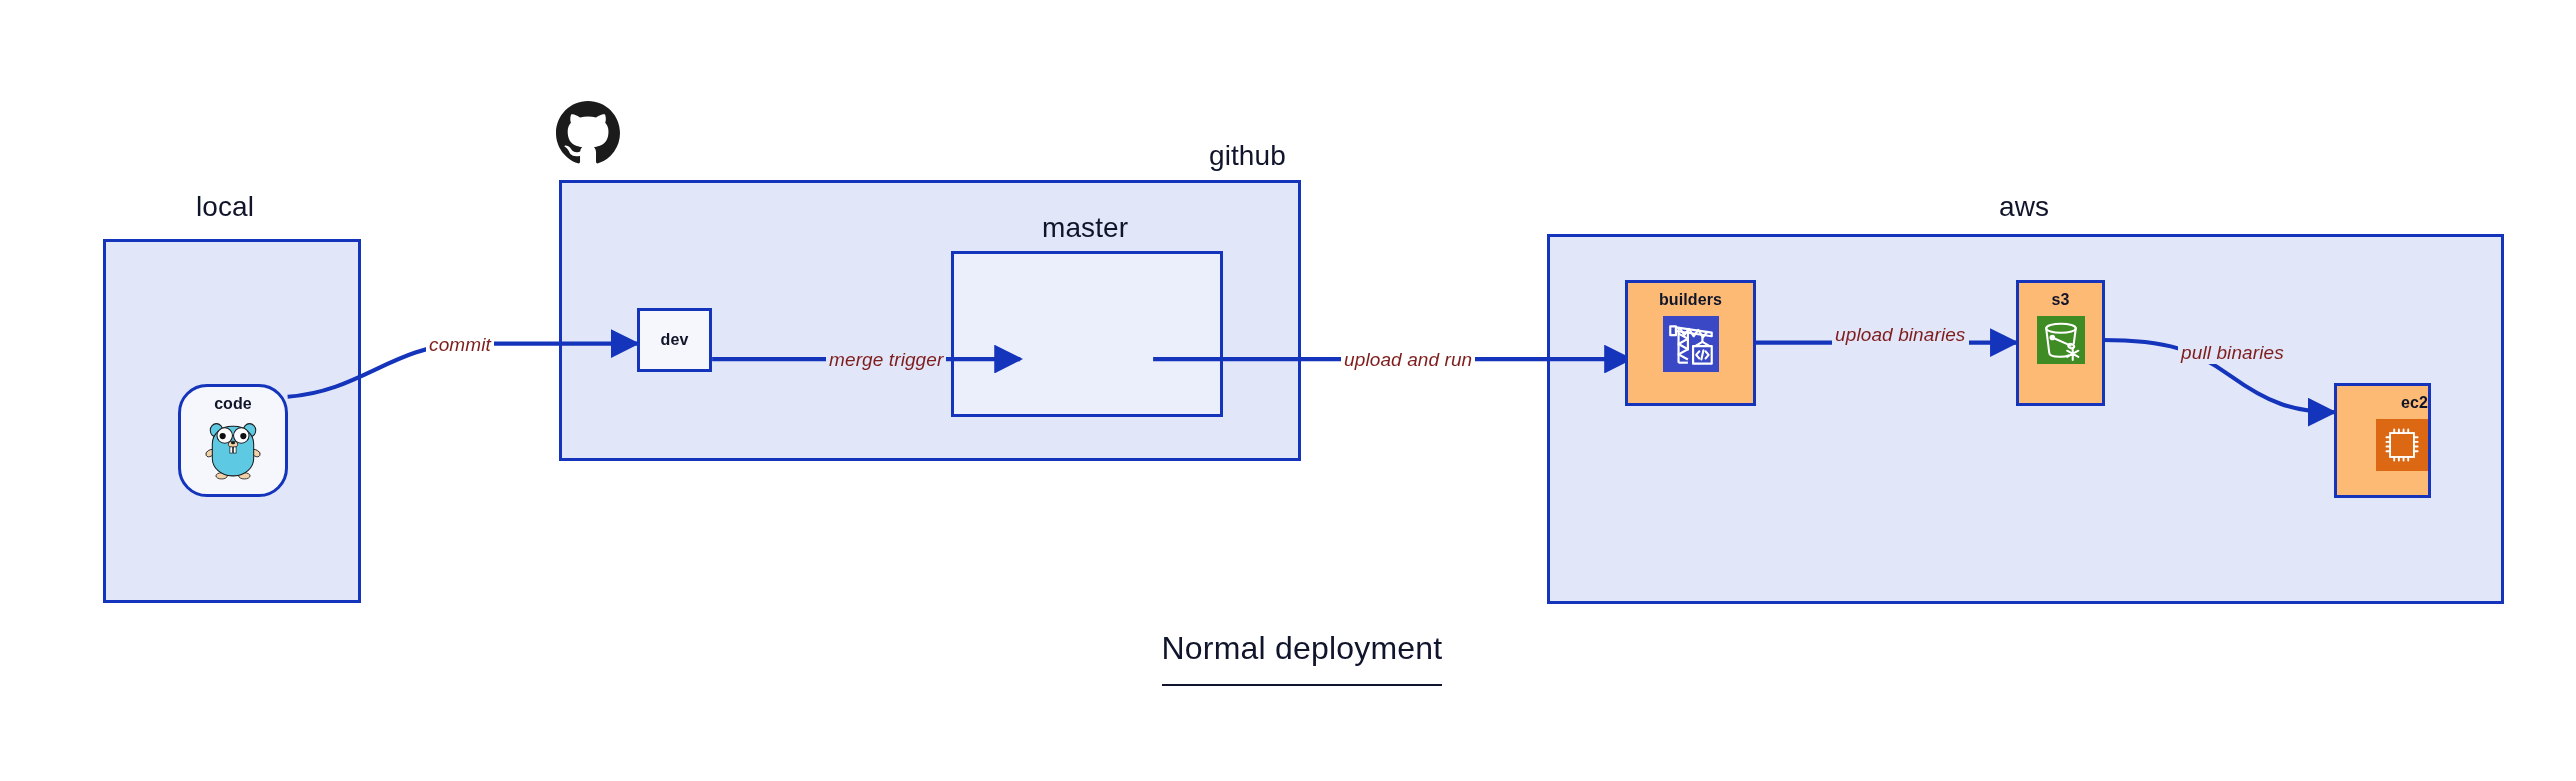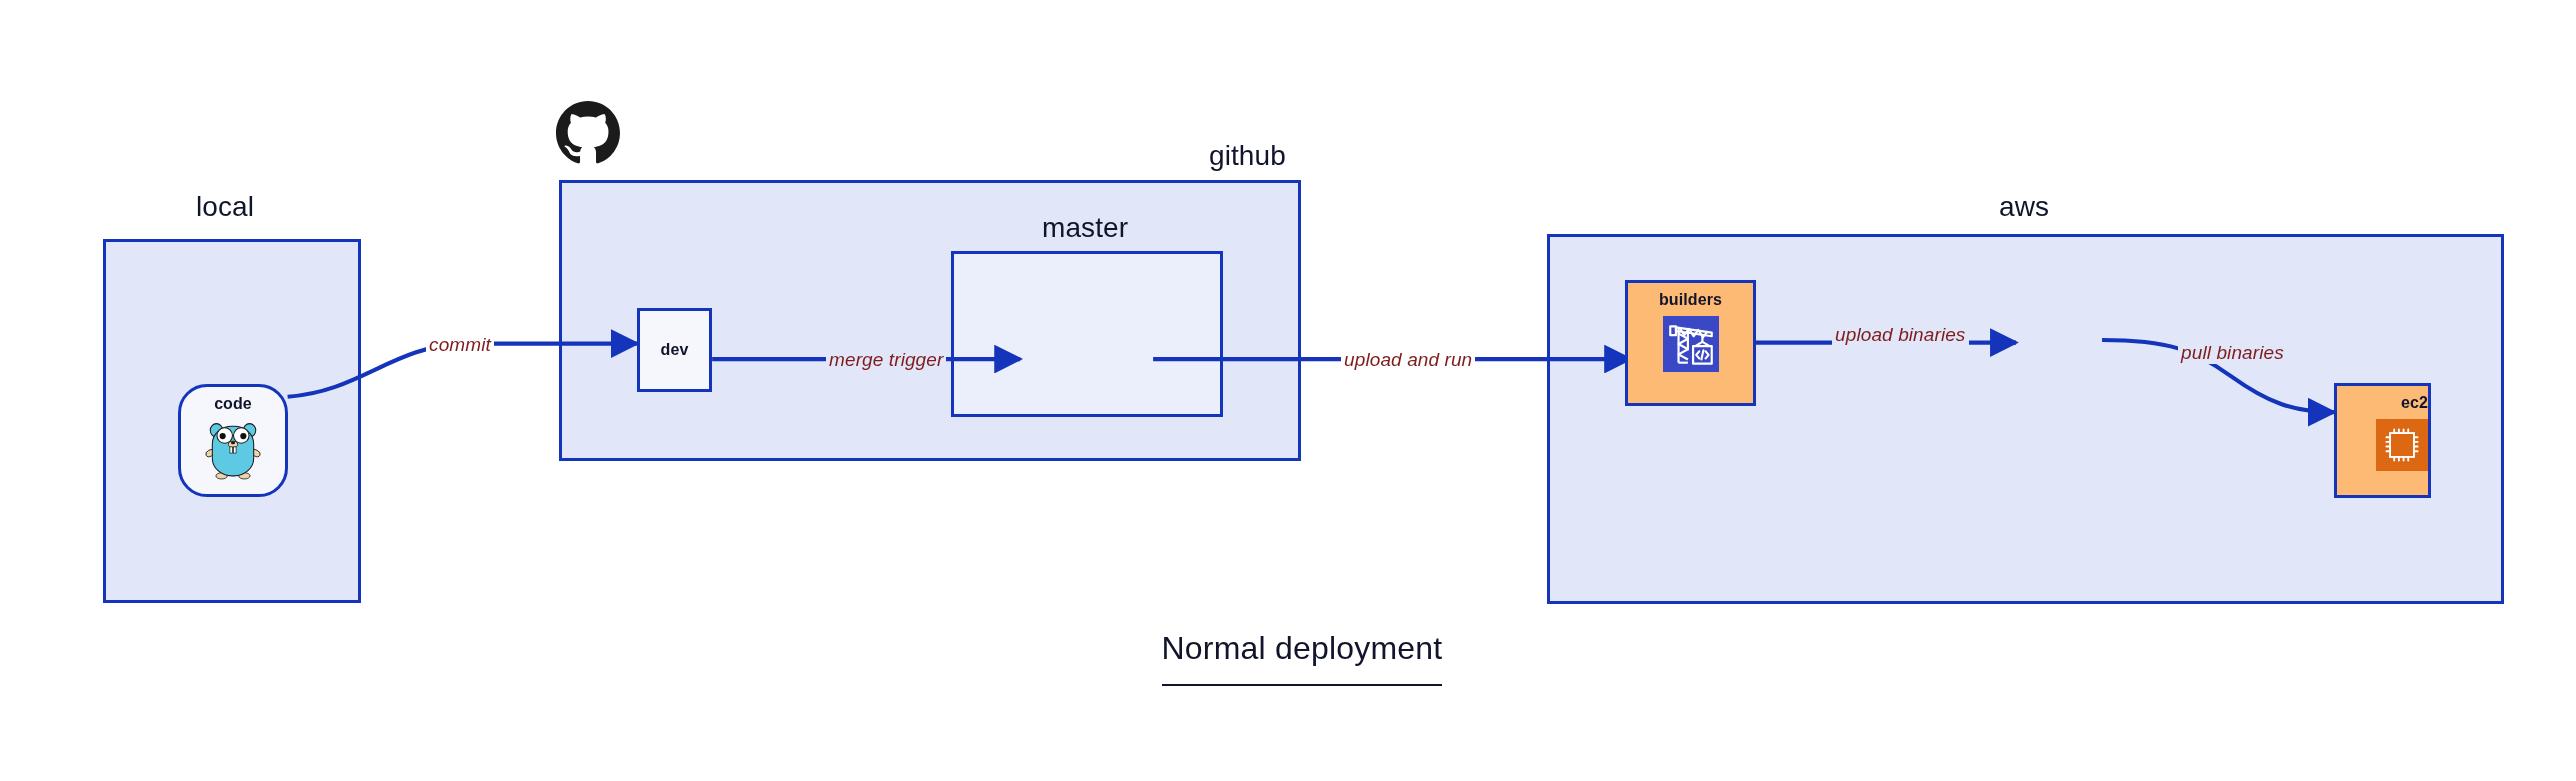--- a/index.html
+++ b/index.html
@@ -187,21 +187,21 @@
 
         <ellipse cx="54" cy="47" rx="9" ry="6" fill="#f2d2a9" stroke="#1a1a1a" stroke-width="1.6"></ellipse>
         <ellipse cx="54" cy="44" rx="4" ry="3" fill="#1a1a1a"></ellipse>
 
         <rect x="48" y="52" width="5" height="12" fill="#ffffff" stroke="#1a1a1a" stroke-width="1.4"></rect>
         <rect x="55" y="52" width="5" height="12" fill="#ffffff" stroke="#1a1a1a" stroke-width="1.4"></rect>
       </svg>
     </div>
   </div>
 
-  <div class="node-box light" id="node-dev" style="left:637px; top:308px; width:75px; height:84px; justify-content:center;">
+  <div class="node-box light" id="node-dev" style="left:637px; top:308px; width:75px; height:64px; justify-content:center;">
     <div class="node-label" style="margin-top:0;">dev</div>
   </div>
 
 
   <div class="node-box" id="node-builders" style="left:1625px; top:280px; width:131px; height:126px;">
     <div class="node-label">builders</div>
     <div class="node-icon">
       <svg width="56" height="56" viewBox="0 0 108 108">
         <rect x="0" y="0" width="108" height="108" fill="#3b48c6"></rect>
         <g fill="none" stroke="#ffffff" stroke-width="4.2" stroke-linejoin="round">
@@ -223,20 +223,41 @@
         </g>
         <g fill="none" stroke="#ffffff" stroke-width="4" stroke-linecap="round" stroke-linejoin="round">
           <path d="M 70 68 L 64 75 L 70 82"></path>
           <path d="M 82 68 L 88 75 L 82 82"></path>
           <path d="M 78 66 L 74 84"></path>
         </g>
       </svg>
     </div>
   </div>
 
+  <div class="node-box" id="node-s3" style="left:2016px; top:280px; width:89px; height:126px;">
+    <div class="node-label">s3</div>
+    <div class="node-icon">
+      <svg width="48" height="48" viewBox="0 0 94 94">
+        <rect x="0" y="0" width="94" height="94" fill="#3f8c25"></rect>
+        <g fill="none" stroke="#ffffff" stroke-width="4" stroke-linecap="round" stroke-linejoin="round">
+
+          <path d="M 18 24 L 24 72 C 24 77 32 80 44 80 C 52 80 58 79 62 77"></path>
+          <path d="M 76 24 L 72 54"></path>
+
+          <ellipse cx="47" cy="24" rx="29" ry="9"></ellipse>
+
+          <path d="M 30 42 L 66 58"></path>
+          <circle cx="30" cy="42" r="3.5" fill="#ffffff"></circle>
+          <ellipse cx="67" cy="59" rx="6" ry="4" transform="rotate(24 67 59)"></ellipse>
+
+          <path d="M 70 62 L 70 86 M 59 68 L 81 80 M 81 68 L 59 80"></path>
+        </g>
+      </svg>
+    </div>
+  </div>
 
   <div class="node-box" id="node-ec2" style="left:2334px; top:383px; width:97px; height:115px;align-items:flex-end;">
     <div class="node-label">ec2</div>
     <div class="node-icon">
       <svg width="52" height="52" viewBox="0 0 100 100">
         <rect x="0" y="0" width="100" height="100" fill="#dd6814"></rect>
         <g stroke="#ffffff" stroke-width="3.6" fill="none" stroke-linecap="round">
           <rect x="27" y="27" width="46" height="46"></rect>
 
           <path d="M 35 20 L 35 27 M 44 20 L 44 27 M 53 20 L 53 27 M 62 20 L 62 27"></path>

